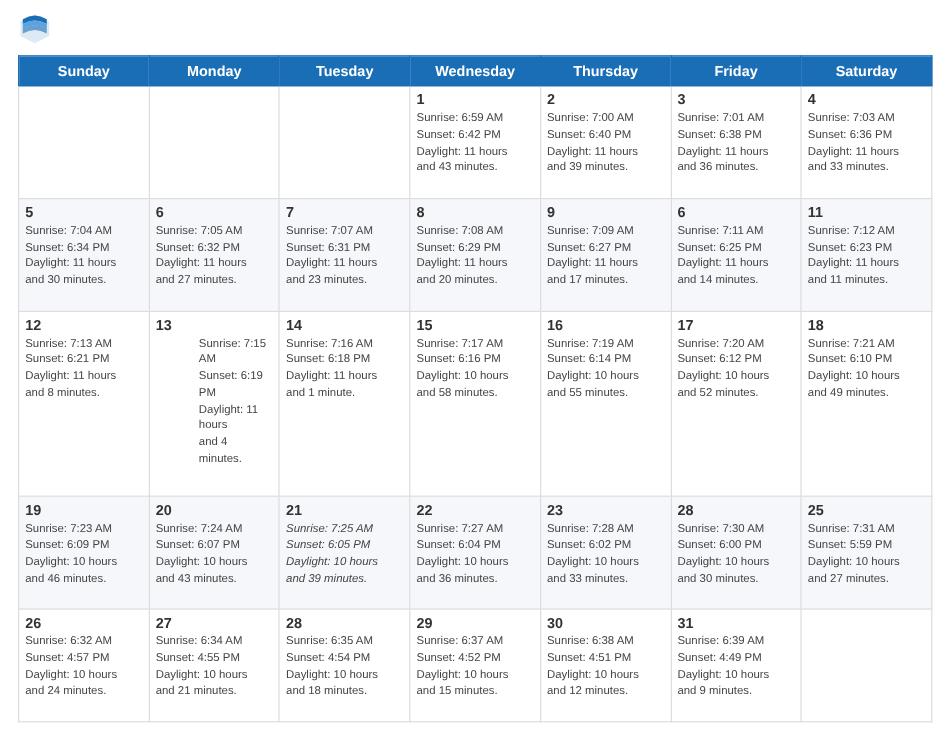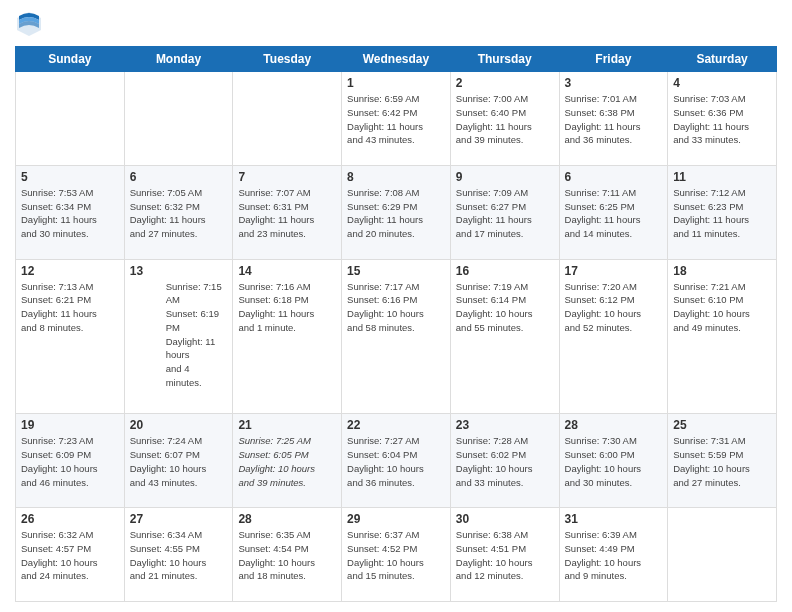--- a/index.html
+++ b/index.html
@@ -162,21 +162,21 @@
             <span class="day-number">4</span>
             <div class="day-info" style="white-space: pre-line;">Sunrise: 7:03 AM
 Sunset: 6:36 PM
 Daylight: 11 hours
 and 33 minutes.</div>
           </td>
         </tr>
         <tr>
           <td>
             <span class="day-number">5</span>
-            <div class="day-info" style="white-space: pre-line;">Sunrise: 7:53 AM
+            <div class="day-info" style="white-space: pre-line;">Sunrise: 7:04 AM
 Sunset: 6:34 PM
 Daylight: 11 hours
 and 30 minutes.</div>
           </td>
           <td>
             <span class="day-number">6</span>
             <div class="day-info" style="white-space: pre-line;">Sunrise: 7:05 AM
 Sunset: 6:32 PM
 Daylight: 11 hours
 and 27 minutes.</div>

